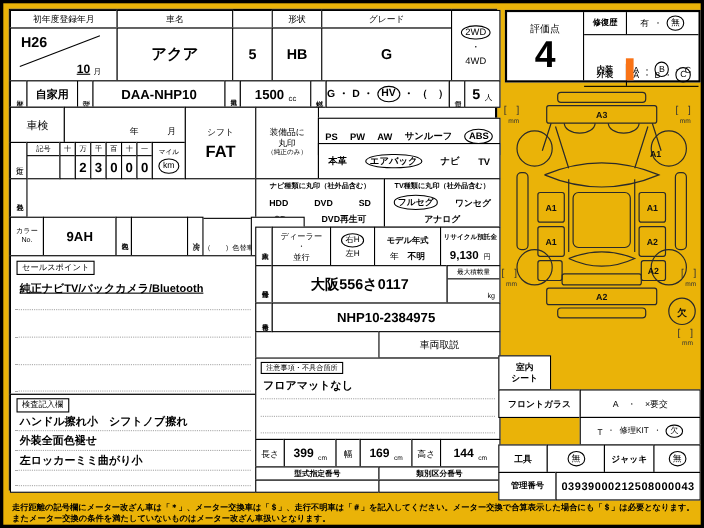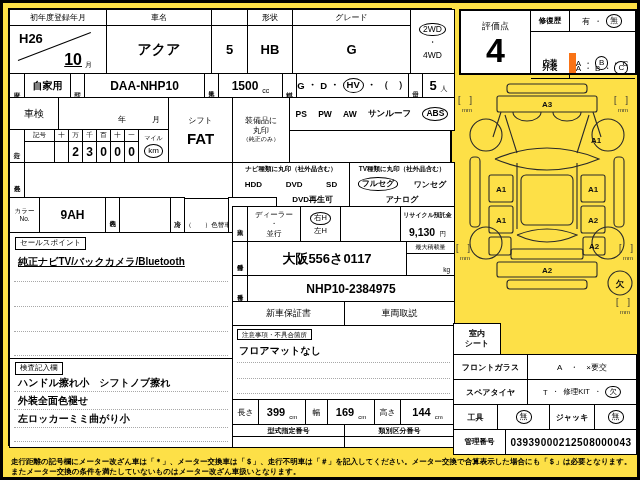--- a/index.html
+++ b/index.html
@@ -1,16 +1,16 @@
 <!DOCTYPE html>
 <html><head>
 <meta charset="utf-8">
 <style>
   html,body{margin:0;padding:0;background:#777;}
-  #sheet{position:relative;width:640px;height:480px;background:#fde047;border:3px solid #000;box-sizing:border-box;
+  #sheet{position:relative;width:640px;height:480px;background:#eab308;border:3px solid #000;box-sizing:border-box;
          font-family:"Liberation Sans","DejaVu Sans",sans-serif;color:#000;padding-left:23px;}
   .box{position:absolute;box-sizing:border-box;border:1px solid #000;background:#fff;}
   .nb{position:absolute;box-sizing:border-box;}
   .fx{display:flex;align-items:center;justify-content:center;overflow:hidden;}
   .col{flex-direction:column;}
   .sa{justify-content:space-around;}
   .v{font-weight:bold;}
   .hdr{font-size:8px;}
   .vl{writing-mode:vertical-rl;text-orientation:upright;line-height:1;letter-spacing:0px;}
   .cr1{display:inline-block;border:1.5px solid #000;border-radius:50%;padding:1px 3px;line-height:1.15;}
@@ -27,21 +27,21 @@
 
     <div class="box fx hdr" style="left:-1px;top:-1px;width:98px;height:17px;">初年度登録年月</div>
     <div class="box fx hdr" style="left:96px;top:-1px;width:106px;height:17px;">車名</div>
     <div class="box fx hdr" style="left:201px;top:-1px;width:37px;height:17px;margin-top:35px;">ドア</div>
     <div class="box fx hdr" style="left:237px;top:-1px;width:46px;height:17px;">形状</div>
     <div class="box fx hdr" style="left:282px;top:-1px;width:119px;height:17px;">グレード</div>
 
     <div class="box" style="left:-1px;top:15px;width:98px;height:49px;">
       <div class="nb" style="left:8px;top:34px;width:78px;border-top:1px solid #000;transform:rotate(-21deg);transform-origin:left center;"></div>
       <span class="v" style="position:absolute;left:9px;top:5px;font-size:13px;">H26</span>
-      <span class="v" style="position:absolute;right:24px;bottom:4px;font-size:16px;text-decoration:underline;">10</span>
+      <span class="v" style="position:absolute;right:24px;bottom:4px;font-size:11px;text-decoration:underline;">10</span>
       <span style="position:absolute;right:14px;bottom:3px;font-size:7px;">月</span>
     </div>
     <div class="box fx v" style="left:96px;top:15px;width:106px;height:49px;font-size:14px;">アクア</div>
     <div class="box fx v" style="left:201px;top:15px;width:37px;height:49px;font-size:13px;">5</div>
     <div class="box fx v" style="left:237px;top:15px;width:46px;height:49px;font-size:13px;">HB</div>
     <div class="box fx v" style="left:282px;top:15px;width:119px;height:49px;font-size:13px;">G</div>
     <div class="box fx col" style="left:400px;top:-1px;width:45px;height:65px;font-size:8.5px;gap:1px;">
       <span class="cr1">2WD</span>
       <span>・</span>
       <span>4WD</span>
@@ -110,26 +110,32 @@
     </div>
     <div class="box fx col" style="left:158px;top:87px;width:65px;height:66px;">
       <span class="hdr" style="margin:2px 0 4px 0;">シフト</span>
       <span class="v" style="font-size:15px;">FAT</span>
     </div>
     <div class="box fx col" style="left:222px;top:87px;width:58px;height:66px;line-height:1.25;">
       <span class="hdr">装備品に</span>
       <span class="hdr">丸印</span>
       <span style="font-size:6px;">（純正のみ）</span>
     </div>
-    <div class="box fx sa v" style="left:279px;top:87px;width:166px;height:34px;font-size:8.5px;">
+    <div class="box fx sa v" style="left:279px;top:97px;width:166px;height:34px;font-size:8.5px;">
       <span>PS</span>
       <span>PW</span>
       <span>AW</span>
       <span>サンルーフ</span>
       <span class="cr1">ABS</span>
+    </div>
+    <div class="box fx sa v" style="left:279px;top:120px;width:166px;height:33px;font-size:8.5px;">
+      <span>本革</span>
+      <span class="cr1">エアバック</span>
+      <span>ナビ</span>
+      <span>TV</span>
     </div>
 
     <div class="box" style="left:222px;top:152px;width:118px;height:45px;">
       <div class="nb fx" style="left:0;top:0;width:100%;height:13px;font-size:6.5px;font-weight:bold;">ナビ種類に丸印（社外品含む）</div>
       <div class="nb fx sa v" style="left:0;top:13px;width:100%;height:16px;font-size:8px;">
         <span>HDD</span>
         <span>DVD</span>
         <span>SD</span>
       </div>
       <div class="nb fx sa v" style="left:0;top:29px;width:100%;height:15px;font-size:8px;">
@@ -193,40 +199,43 @@
       </div>
     <div class="box fx col" style="left:237px;top:196px;width:54px;height:36px;font-size:7.5px;line-height:1.25;">
       <span>ディーラー</span>
         <span>・</span>
         <span>並行</span>
     </div>
     <div class="box fx col" style="left:290px;top:196px;width:41px;height:36px;font-size:7.5px;gap:1px;">
       <span class="cr1">右H</span>
       <span>左H</span>
     </div>
+    <div class="box fx col" style="left:330px;top:196px;width:61px;height:36px;">
+      <span class="v" style="font-size:7.5px;margin:3px 0;">モデル年式</span>
+      <span style="font-size:8px;"><span>年</span>　<span class="v">不明</span></span>
+    </div>
     <div class="box fx col" style="left:390px;top:196px;width:55px;height:36px;">
       <span class="v" style="font-size:6px;margin:3px 0 2px 0;">リサイクル預託金</span>
       <span><span class="v" style="font-size:10.5px;">9,130</span> <span style="font-size:6.5px;">円</span></span>
     </div>
 
     <div class="box fx" style="left:222px;top:231px;width:16px;height:35px;">
         <span class="vl" style="font-size:6.5px;">登録番号</span>
       </div>
     <div class="box fx v" style="left:237px;top:231px;width:160px;height:35px;font-size:13px;">大阪556さ0117</div>
     <div class="box" style="left:396px;top:231px;width:49px;height:35px;">
       <div class="nb fx" style="left:0;top:0;width:100%;height:12px;font-size:6px;border-bottom:1px solid #000;box-sizing:border-box;">最大積載量</div>
       <span style="position:absolute;right:4px;bottom:2px;font-size:6.5px;">kg</span>
     </div>
 
     <div class="box fx" style="left:222px;top:265px;width:16px;height:27px;">
         <span class="vl" style="font-size:6.5px;">車台番号</span>
       </div>
     <div class="box fx v" style="left:237px;top:265px;width:208px;height:27px;font-size:12px;">NHP10-2384975</div>
 
-    <div class="box fx" style="left:222px;top:291px;width:113px;height:25px;font-size:9px;">新車保証書</div>
     <div class="box fx" style="left:334px;top:291px;width:111px;height:25px;font-size:9px;">車両取説</div>
 
     <div class="box" style="left:222px;top:315px;width:223px;height:75px;">
       <div class="tab" style="left:4px;top:3px;font-size:6.5px;">注意事項・不具合箇所</div>
       <div class="nb v" style="left:6px;top:18px;font-size:10px;">フロアマットなし</div>
       <div class="dotline" style="left:4px;right:4px;top:36px;"></div>
       <div class="dotline" style="left:4px;right:4px;top:52px;"></div>
       <div class="dotline" style="left:4px;right:4px;top:67px;"></div>
     </div>
 
@@ -342,21 +351,20 @@
   <div class="box fx col" style="left:450px;top:320px;width:48px;height:32px;font-size:8px;font-weight:bold;line-height:1.3;">
     <span>室内</span>
       <span>シート</span>
   </div>
   <div class="box fx" style="left:450px;top:351px;width:75px;height:26px;font-size:8px;font-weight:bold;">フロントガラス</div>
   <div class="box fx" style="left:524px;top:351px;width:110px;height:26px;font-size:8px;gap:8px;">
     <span>A</span>
       <span>・</span>
       <span>×要交</span>
   </div>
-  <div class="box fx" style="left:450px;top:376px;width:75px;height:26px;font-size:8px;font-weight:bold;">スペアタイヤ</div>
   <div class="box fx" style="left:524px;top:376px;width:110px;height:26px;font-size:7.5px;gap:4px;">
     <span>T</span>
       <span>・</span>
     <span>修理KIT</span>
       <span>・</span>
     <span class="cr1">欠</span>
   </div>
   <div class="box fx" style="left:450px;top:401px;width:45px;height:26px;font-size:8px;font-weight:bold;">工具</div>
   <div class="box fx" style="left:494px;top:401px;width:53px;height:26px;font-size:8px;">
     <span class="cr1">無</span>

